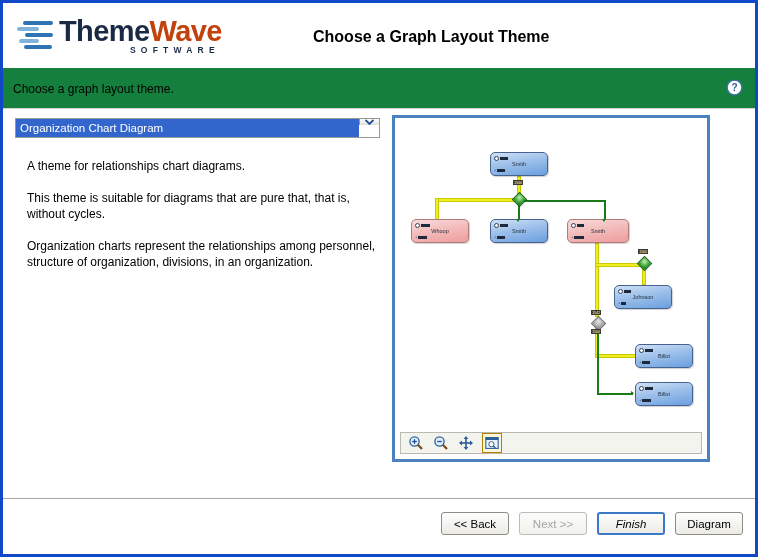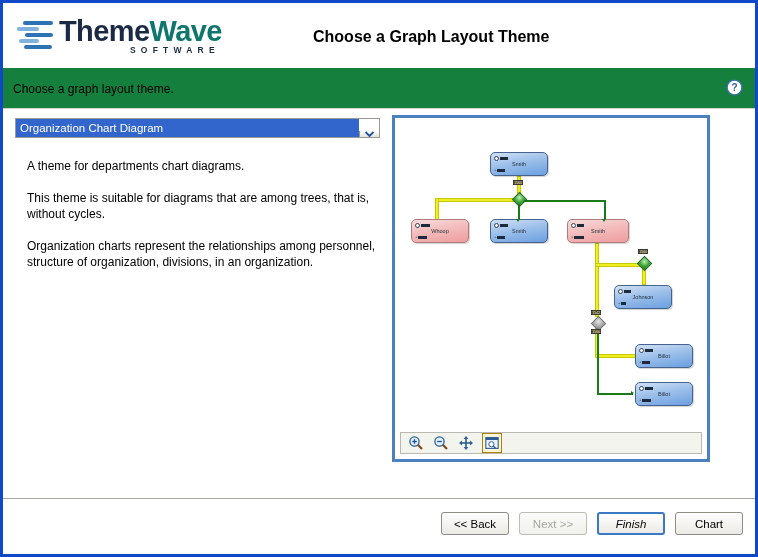--- a/index.html
+++ b/index.html
@@ -63,21 +63,21 @@
   }
   #logo-wordmark {
     font-family: "Liberation Sans", sans-serif;
     font-size: 29px;
     font-weight: bold;
     color: #1b2a44;
     letter-spacing: -0.6px;
     line-height: 30px;
     white-space: nowrap;
   }
-  #logo-wordmark .wave-part { color: #0f766e; }
+  #logo-wordmark .wave-part { color: #c2410c; }
   #logo-subtext {
     font-family: "Liberation Sans", sans-serif;
     font-size: 8.5px;
     font-weight: bold;
     color: #1b2a44;
     letter-spacing: 5.2px;
     text-align: right;
     margin-top: -1px;
     padding-right: 2px;
   }
@@ -134,21 +134,21 @@
     width: 367px;
   }
   #theme-select {
     position: relative;
     width: 365px;
     height: 20px;
     box-sizing: border-box;
     border: 1px solid #9a9a94;
     background: #ffffff;
     display: flex;
-    align-items: flex-end;
+    align-items: flex-start;
   }
   #theme-select-value {
     flex: 1;
     background: #3366cc;
     color: #ffffff;
     font-size: 11.5px;
     line-height: 18px;
     padding-left: 4px;
     white-space: nowrap;
     overflow: hidden;
@@ -407,22 +407,22 @@
       <div id="theme-select">
         <div id="theme-select-value">Organization Chart Diagram</div>
         <div id="theme-select-arrow">
           <svg width="9" height="6" viewBox="0 0 9 6">
             <path d="M0.5 1 L4.5 5 L8.5 1" fill="none" stroke="#1f4f9c" stroke-width="1.8"></path>
           </svg>
         </div>
       </div>
 
       <div id="desc-block">
-        <p>A theme for departments chart diagrams.</p>
-        <p>This theme is suitable for diagrams that are among trees, that is, without cycles.</p>
+        <p>A theme for relationships chart diagrams.</p>
+        <p>This theme is suitable for diagrams that are pure that, that is, without cycles.</p>
         <p>Organization charts represent the relationships among personnel, structure of organization, divisions, in an organization.</p>
       </div>
     </div>
 
     <div id="preview-panel">
       <div id="preview-canvas">
 
         <div class="edge-y" style="left:122px; top:58px; width:4px; height:28px;"></div>
         <div class="elabel" style="left:118px; top:62px;">1560</div>
         <div class="diamond" style="left:119px; top:76px;"></div>
@@ -572,18 +572,18 @@
         </div>
       </div>
     </div>
   </div>
 
   <div id="footer">
     <div id="footer-buttons">
       <div class="wbtn">&lt;&lt; Back</div>
       <div class="wbtn disabled">Next &gt;&gt;</div>
       <div class="wbtn default">Finish</div>
-      <div class="wbtn">Chart</div>
+      <div class="wbtn">Diagram</div>
     </div>
   </div>
 
 </div>
 </div>
 
 </body></html>

